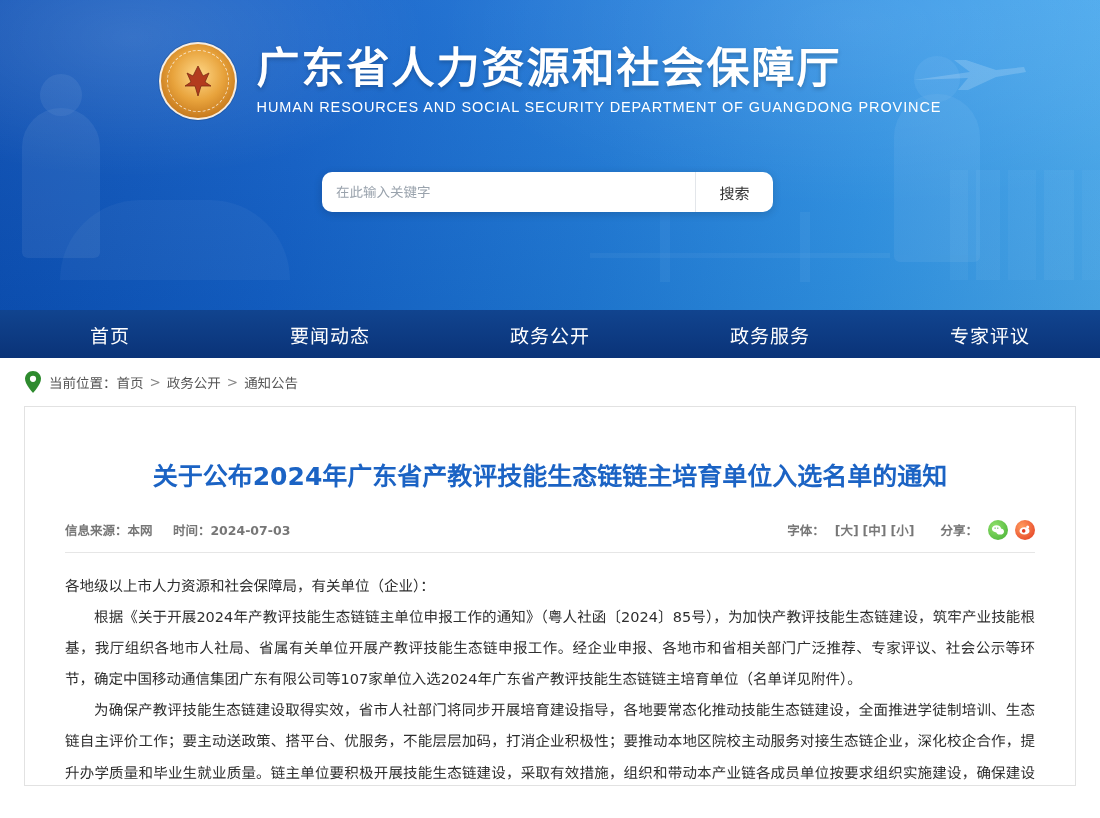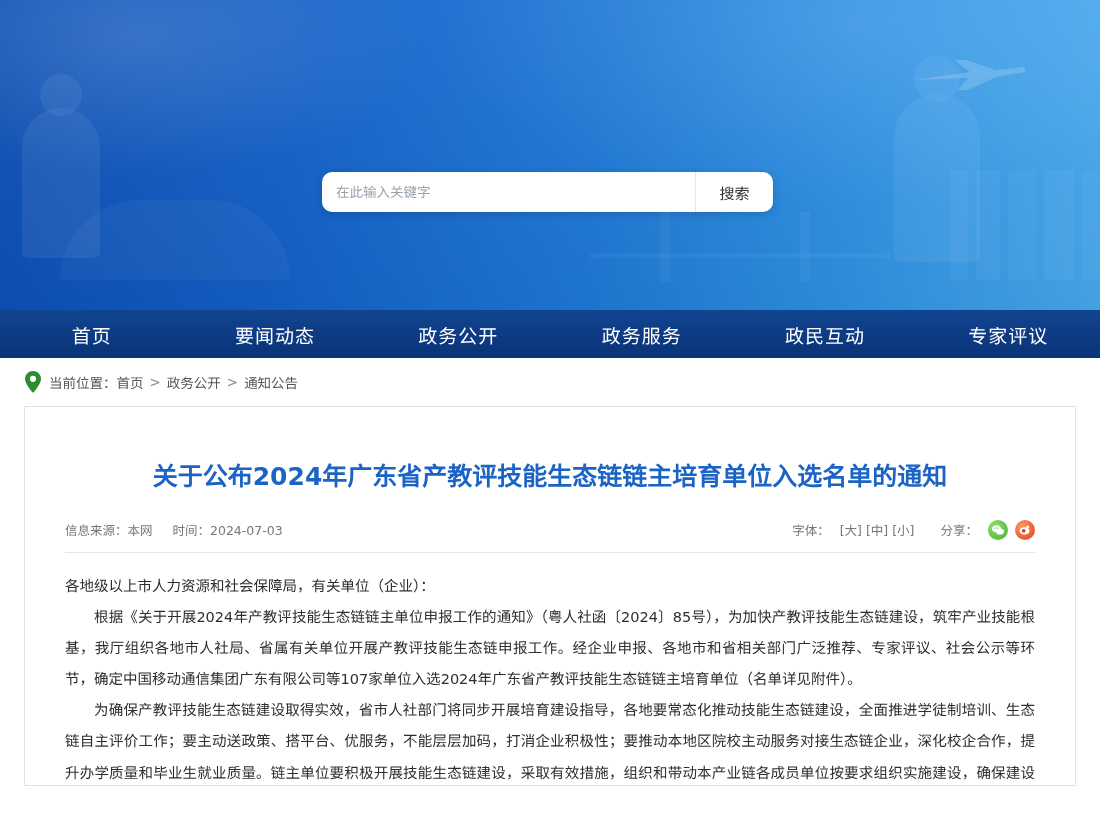--- a/index.html
+++ b/index.html
@@ -216,20 +216,21 @@
   .meta-row {
     margin-top: 26px;
     display: flex;
     align-items: center;
     justify-content: space-between;
     border-bottom: 1px solid #e6e6e6;
     padding-bottom: 12px;
     font-size: 12.5px;
     color: #777;
     font-family: "DejaVu Sans", "Liberation Sans", sans-serif;
+    font-weight: bold;
   }
   .meta-left span { margin-right: 16px; }
   .meta-right {
     display: flex;
     align-items: center;
     gap: 10px;
     color: #777;
   }
   .font-size-opts { display: inline-flex; gap: 4px; margin-right: 16px; }
   .font-size-opts i {
@@ -267,34 +268,45 @@
   <div class="silhouette sil-hill"></div>
   <div class="silhouette sil-bridge"></div>
   <div class="silhouette sil-city"></div>
   <div class="silhouette sil-left-fig"></div>
   <div class="silhouette sil-right-fig"></div>
   <svg class="sil-plane" viewBox="0 0 120 34">
     <path d="M4 22 L60 14 L44 2 L56 2 L86 12 L114 9 L116 14 L86 19 L58 32 L48 32 L58 20 Z" fill="#ffffff" opacity="0.5"></path>
   </svg>
 
   <div class="banner-inner">
+    <div class="logo-row">
+      <div class="emblem">
+        <div class="ring"></div>
+        <svg class="mark" viewBox="0 0 34 34">
+          <path d="M17 2 L22 12 L28 9 L24 18 L30 22 L20 22 L17 32 L14 22 L4 22 L10 18 L6 9 L12 12 Z" fill="#b33b1e" stroke="#7a2a12" stroke-width="0.8"></path>
+        </svg>
+      </div>
+      <div class="titles">
+        <div class="title-cn">广东省人力资源和社会保障厅</div>
+        <div class="title-en">HUMAN RESOURCES AND SOCIAL SECURITY DEPARTMENT OF GUANGDONG PROVINCE</div>
+      </div>
+    </div>
 
     <div class="search-wrap">
       <input class="search-input" type="text" placeholder="在此输入关键字" style="">
       <button class="search-btn">搜索</button>
     </div>
   </div>
 </div>
 
 <div class="nav">
   <div class="nav-item">首页</div>
   <div class="nav-item">要闻动态</div>
   <div class="nav-item">政务公开</div>
   <div class="nav-item">政务服务</div>
-  <div class="nav-item">政民互动</div>
   <div class="nav-item">专家评议</div>
 </div>
 
 <div class="crumb">
   <svg class="pin" viewBox="0 0 18 22">
     <path d="M9 0C4.6 0 1 3.5 1 7.8 1 13.6 9 22 9 22s8-8.4 8-14.2C17 3.5 13.4 0 9 0z" fill="#2e8b2e"></path>
     <circle cx="9" cy="7.8" r="3.1" fill="#ffffff"></circle>
   </svg>
   <span>当前位置：</span>
   <a>首页</a>

